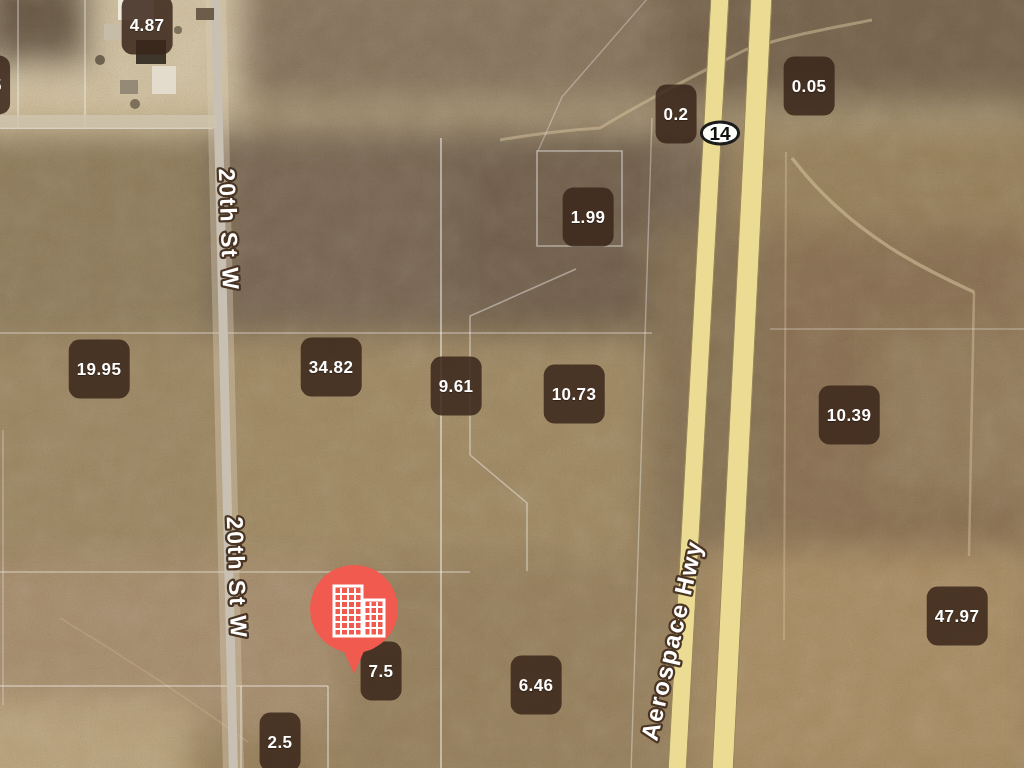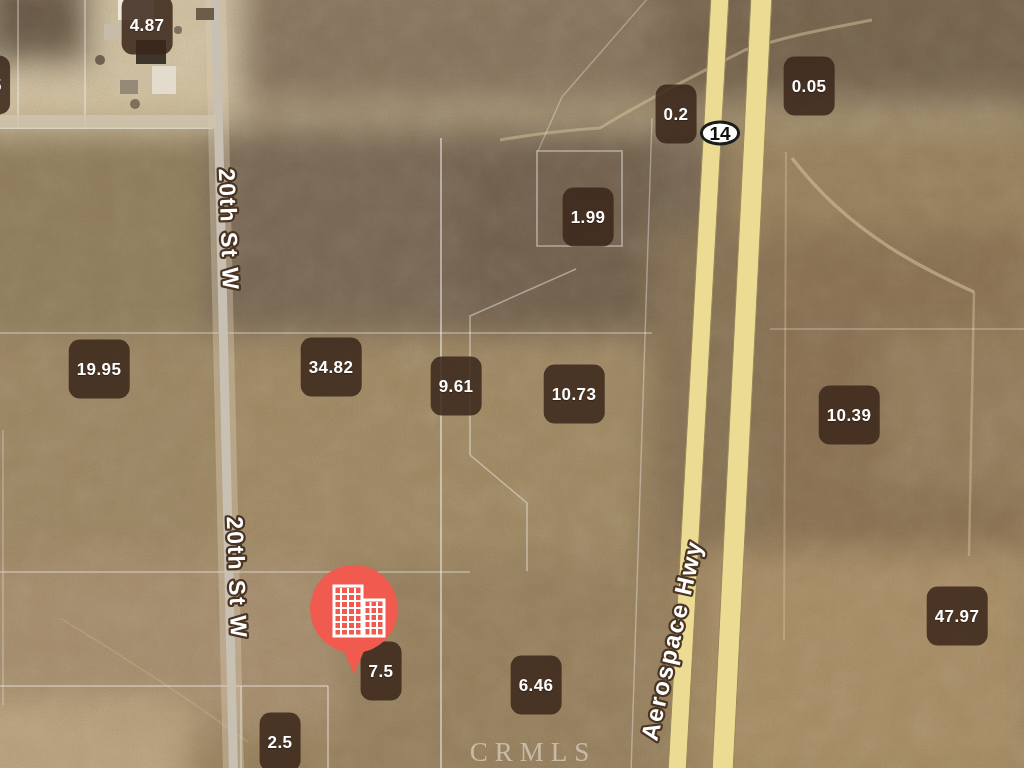--- a/index.html
+++ b/index.html
@@ -157,21 +157,20 @@
       <div class="badge" style="left: 957px; top: 616px; background: rgba(58, 38, 26, 0.85); color: rgb(255, 255, 255);">47.97</div>
       <div class="badge" style="left: 357px; top: 671px; background: rgba(58, 38, 26, 0.85); color: rgb(255, 255, 255); margin-left: 24px;">7.5</div>
       <div class="badge" style="left: 536px; top: 685px; background: rgba(58, 38, 26, 0.85); color: rgb(255, 255, 255);">6.46</div>
       <div class="badge" style="left: 280px; top: 742px; background: rgba(58, 38, 26, 0.85); color: rgb(255, 255, 255);">2.5</div>
     </div>
 
   <div class="shield">
     <span>14</span>
   </div>
 
-  <div class="watermark">CRMLS</div>
 
   <div class="marker">
     <svg width="96" height="112" viewBox="0 0 96 112">
       <path d="M34,78 L48,110 L62,78 Z" fill="#f15a4e"></path>
       <circle cx="48" cy="45" r="44" fill="#f15a4e"></circle>
       <g stroke="#ffffff" fill="none">
         <rect x="28" y="22" width="28" height="50" stroke-width="3"></rect>
         <path d="M35,24 V71 M42,24 V71 M49,24 V71" stroke-width="2"></path>
         <path d="M29,30 H55 M29,37 H55 M29,44 H55 M29,51 H55 M29,58 H55 M29,65 H55" stroke-width="2"></path>
         <rect x="58" y="36" width="20" height="36" stroke-width="3"></rect>

